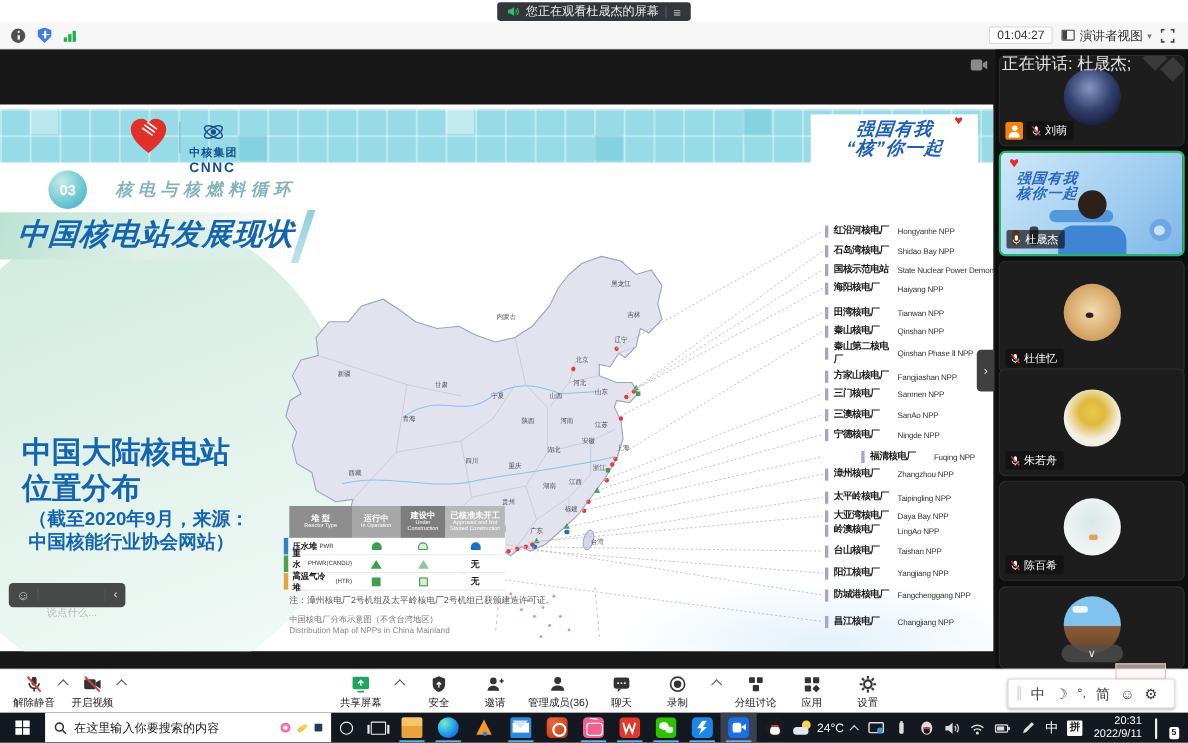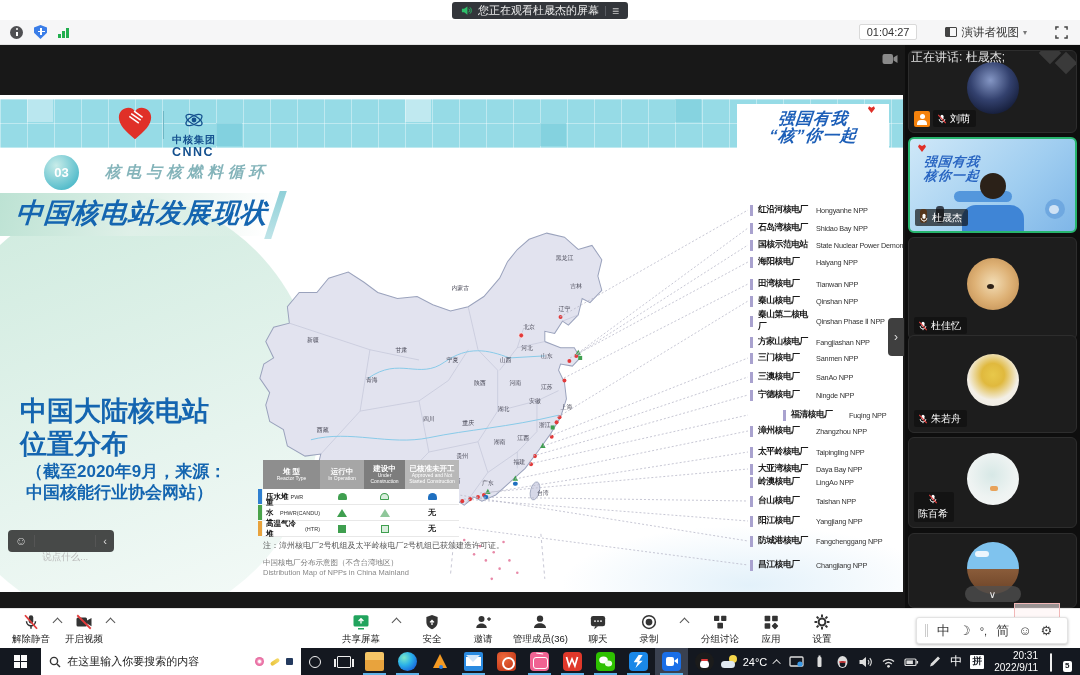--- a/index.html
+++ b/index.html
@@ -19,21 +19,21 @@
     display:flex; align-items:center; }
   .cb-left { display:flex; gap:11px; margin-left:10px; align-items:center; }
   .ic-info { width:13px; height:13px; border-radius:50%; background:#4f4f52; position:relative; }
   .ic-info::before { content:""; position:absolute; left:5.5px; top:2.5px; width:2px; height:2px; background:#fff; border-radius:50%; }
   .ic-info::after { content:""; position:absolute; left:5.5px; top:6px; width:2px; height:4.5px; background:#fff; }
   .ic-shield { width:13px; height:14px; background:#3a7de8; clip-path:polygon(50% 0,100% 18%,100% 55%,50% 100%,0 55%,0 18%); position:relative; }
   .ic-shield::before { content:""; position:absolute; left:6px; top:3px; width:1.8px; height:7px; background:#fff; }
   .ic-shield::after { content:""; position:absolute; left:3.5px; top:5.5px; width:7px; height:1.8px; background:#fff; }
   .ic-signal { display:flex; align-items:flex-end; gap:1.5px; height:11px; }
   .ic-signal i { width:2.6px; background:#21ae4e; display:block; }
-  .cb-right { margin-left:auto; display:flex; align-items:center; gap:28px; margin-right:12px; }
+  .cb-right { margin-left:auto; display:flex; align-items:center; gap:8px; margin-right:12px; }
   .timer { border:1px solid #d9d9d9; background:#fff; padding:1px 7px; font-size:11px; color:#333; border-radius:2px; }
   .viewmode { display:flex; align-items:center; gap:4px; font-size:11.5px; color:#333; }
   .vm-icon { width:12px; height:10px; border:1.3px solid #444; border-radius:1px; position:relative; }
   .vm-icon::before { content:""; position:absolute; left:0; top:0; width:4px; height:100%; background:#444; }
   .vm-arrow { font-size:8px; color:#777; }
   .fs-icon { width:13px; height:13px; }
 
   
   .main { position:absolute; left:0; top:45px; width:1080px; height:563px; background:#181818; }
 
@@ -109,21 +109,21 @@
   #leaders { position:absolute; left:0; top:0; pointer-events:none; }
   .mapwrap { position:absolute; left:252px; top:132px; width:452px; height:358px; }
 
   
   .collapse-handle { position:absolute; left:888px; top:273px; width:16px; height:38px; background:#3f3f3f; border-radius:4px 0 0 4px;
     color:#ddd; display:flex; align-items:center; justify-content:center; font-size:12px; }
   .cam-float { position:absolute; left:882px; top:8px; }
 
   
   .sidebar { position:absolute; left:905px; top:0; width:175px; height:563px; background:#0e0e0e; }
-  .speaking { position:absolute; left:6px; top:4px; z-index:6; font-size:12px; color:#e2e2e2; }
+  .speaking { position:absolute; left:6px; top:4px; z-index:6; font-size:15px; color:#e2e2e2; }
   .tile { position:absolute; left:3px; width:169px; background:#1d1d1d; border:1px solid #2d2d2d; border-radius:6px; overflow:hidden; }
   .tile.active { border:2px solid #27b56e; }
   .tile-video { background:linear-gradient(135deg,#cfe8f8 0%,#9fcdf0 60%,#7fb6e8 100%); }
   .av { position:absolute; left:50%; top:46%; transform:translate(-50%,-50%); width:52px; height:52px; border-radius:50%; }
   .av-anime-blue { background:radial-gradient(circle at 45% 35%,#8496c4 0%,#33416e 45%,#141c38 80%); }
   .av-dog { background:radial-gradient(circle at 50% 48%,#f2dcb4 0%,#ddb074 50%,#b9854a 100%); }
   .av-dog::after { content:""; position:absolute; left:20px; top:26px; width:7px; height:5px; background:#2e2218; border-radius:50%; }
   .av-anime-yellow { background:radial-gradient(circle at 50% 40%,#e8c84a 0%,#e0b93e 28%,#f3efe6 62%,#eceae2 100%); }
   .av-anime-white { background:radial-gradient(circle at 48% 42%,#d7e8e6 0%,#eef3f2 55%,#f6f7f6 100%); }
   .av-anime-white::after { content:""; position:absolute; left:23px; top:33px; width:8px; height:5px; background:#e8a25a; border-radius:2px; }
@@ -145,21 +145,21 @@
   .v-mascot { position:absolute; right:10px; bottom:12px; width:20px; height:20px; border-radius:50%; background:#6fa8e0; z-index:2; }
   .v-mascot::after { content:""; position:absolute; left:4px; top:6px; width:10px; height:9px; border-radius:50%; background:#cfe2f5; }
   .v-fig1 { position:absolute; left:10px; bottom:8px; width:7px; height:14px; background:#e88a3a; border-radius:3px; z-index:2; }
   .v-fig2 { position:absolute; left:26px; bottom:8px; width:8px; height:17px; background:#38414e; border-radius:3px; z-index:2; }
   .scroll-pill { position:absolute; left:50%; transform:translateX(-50%); bottom:6px; width:56px; height:16px; border-radius:8px;
     background:rgba(80,80,80,.75); color:#eee; display:flex; align-items:center; justify-content:center; font-size:10px; z-index:6; }
 
   
   .toolbar { position:absolute; left:0; top:608px; width:1080px; height:40px; background:#fff; border-top:1px solid #e6e6e6; }
   .tb-left { position:absolute; left:10px; top:4px; display:flex; align-items:center; }
-  .tb-center { position:absolute; left:340px; top:4px; display:flex; align-items:center; gap:9px; }
+  .tb-center { position:absolute; left:307px; top:4px; display:flex; align-items:center; gap:9px; }
   .tb-btn { display:flex; flex-direction:column; align-items:center; min-width:42px; }
   .tb-btn svg { height:18px; }
   .tb-btn .lbl { font-size:9.5px; color:#222; margin-top:2px; white-space:nowrap; }
   .tb-caret { width:7px; height:7px; border-left:1.6px solid #555; border-top:1.6px solid #555; transform:rotate(45deg); margin:-14px 2px 0 2px; }
 
   
   .imebar { position:absolute; left:916px; top:617px; width:152px; height:27px; background:#fff; border:1px solid #e3e3e3; border-radius:3px;
     box-shadow:0 1px 3px rgba(0,0,0,.25); display:flex; align-items:center; gap:9px; padding:0 8px; font-size:13px; color:#3a3a3a; }
   .ime-grip { width:3px; height:13px; border-left:1px solid #ccc; border-right:1px solid #ccc; }
   .pinkbox { position:absolute; left:1014px; top:603px; width:46px; height:15px; border:1px solid #f2b8b8; background:rgba(255,242,242,.55); }
@@ -685,21 +685,21 @@
                 <rect x="4.2" y="1" width="3.6" height="6" rx="1.8" fill="#fff"></rect>
                 <path d="M2.5 6a3.5 3.5 0 0 0 7 0" fill="none" stroke="#fff" stroke-width="1"></path>
                 <line x1="6" y1="9.5" x2="6" y2="11" stroke="#fff" stroke-width="1"></line>
                 <line x1="1.5" y1="1" x2="10.5" y2="11" stroke="#e23c3c" stroke-width="1.4"></line>
               </svg>
               <span>朱若舟</span>
             </span>
           </div>
           <div class="tile" style="top: 392px; height: 91px;">
             <span class="av av-anime-white"></span>
-            <span class="nlabel" style="left: 5px; flex-direction: column;">
+            <span class="nlabel" style="left: 5px;">
               <svg viewBox="0 0 12 12" width="10" height="10">
                 <rect x="4.2" y="1" width="3.6" height="6" rx="1.8" fill="#fff"></rect>
                 <path d="M2.5 6a3.5 3.5 0 0 0 7 0" fill="none" stroke="#fff" stroke-width="1"></path>
                 <line x1="6" y1="9.5" x2="6" y2="11" stroke="#fff" stroke-width="1"></line>
                 <line x1="1.5" y1="1" x2="10.5" y2="11" stroke="#e23c3c" stroke-width="1.4"></line>
               </svg>
               <span>陈百希</span>
             </span>
           </div>
           <div class="tile" style="top: 488px; height: 75px;">

